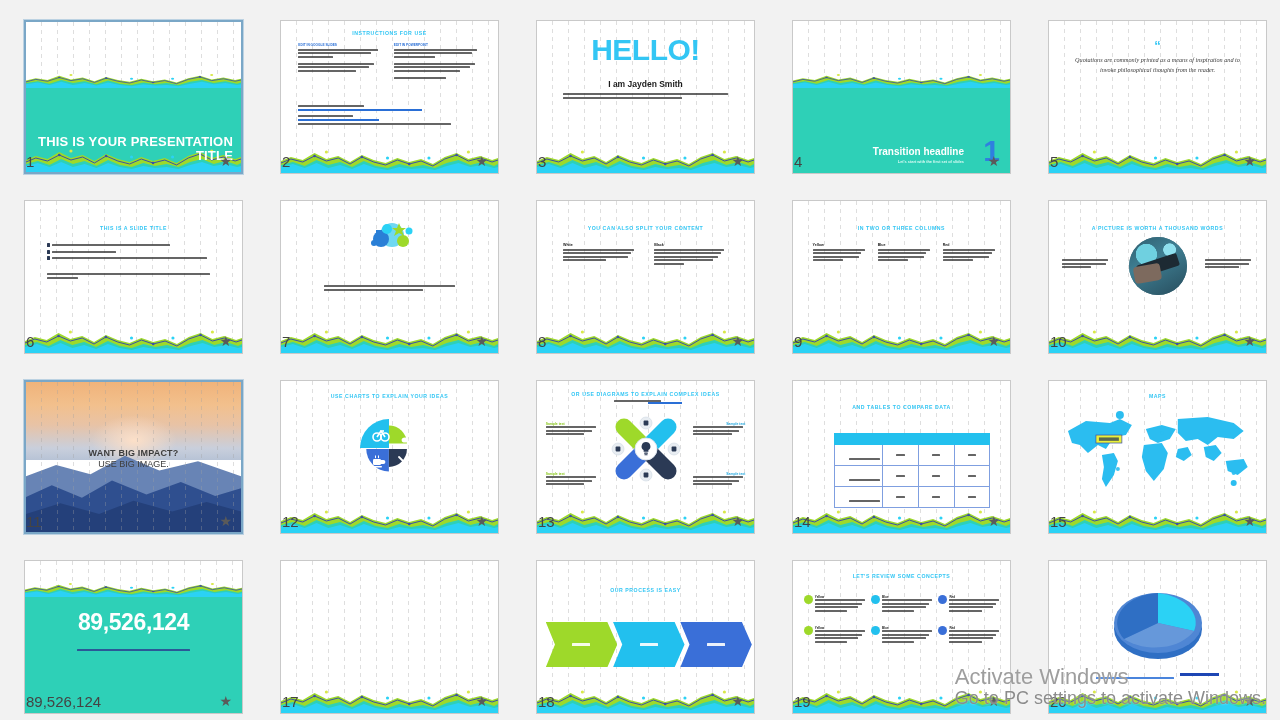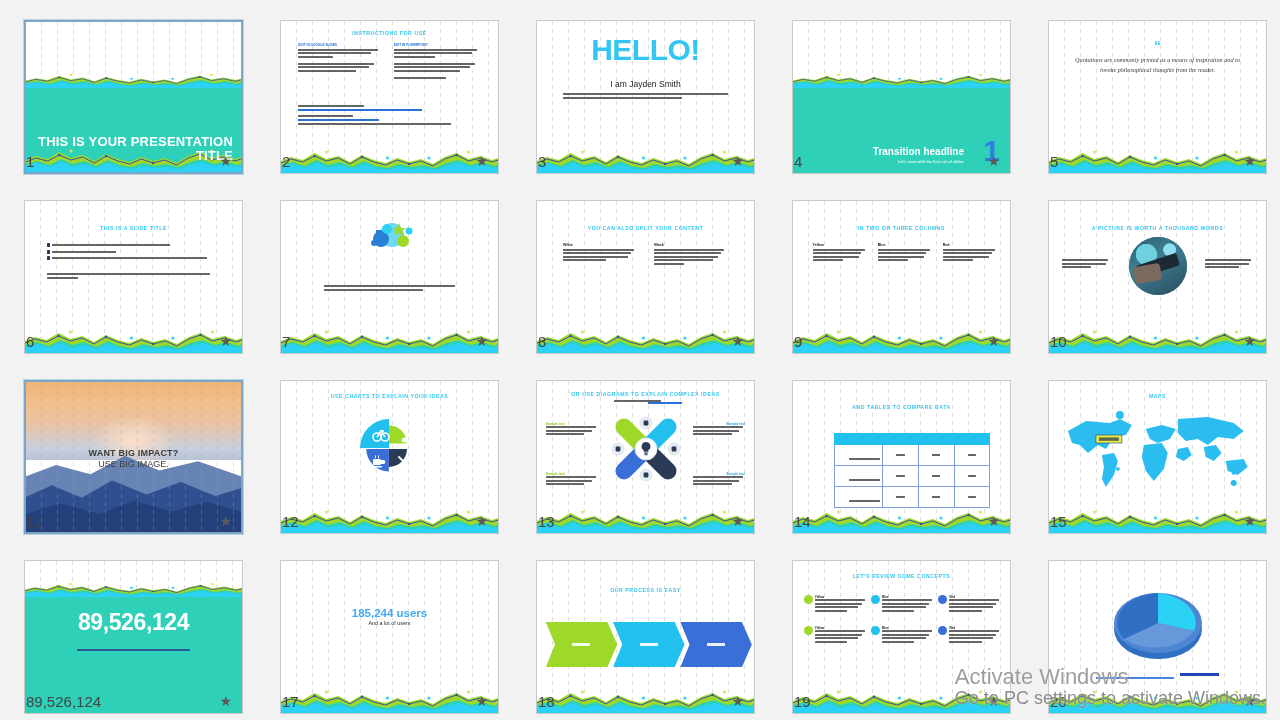--- a/index.html
+++ b/index.html
@@ -120,21 +120,21 @@
     color:#2f7fe0; font-weight:700; font-size:30px; line-height:1;
   }
 
   
   .hello {
     position:absolute; left:0; right:0; top:12px; text-align:center;
     color:#33c6f4; font-weight:700; font-size:30px; letter-spacing:-.5px;
   }
   .hello-sub {
     position:absolute; left:0; right:0; top:58px; text-align:center;
-    color:#1b1b1b; font-weight:400; font-size:8.5px;
+    color:#1b1b1b; font-weight:700; font-size:8.5px;
   }
   .hello-small {
     position:absolute; left:12%; right:12%; top:72px; text-align:center;
   }
 
   
   .quote-mark {
     position:absolute; left:0; right:0; top:18px; text-align:center;
     color:#33c6f4; font-size:13px; font-weight:700; line-height:1;
   }
@@ -959,24 +959,20 @@
       </div>
           </div>
         </div>
         <div class="num">89,526,124</div>
         <div class="star">★</div>
       </div>
       <div class="cell">
         <div class="thumb-wrap">
           <div class="thumb">
             <div class="paper-lines dashed"></div>
-      <div class="st17" style="top:46px">
-        <div class="big2">185,244 users</div>
-        <div class="cap">And a lot of users</div>
-      </div>
             <div class="wave">
 <svg viewBox="0 0 220 26" preserveAspectRatio="none">
   <path d="M0,14 L10,10 L22,13 L34,6 L46,12 L58,9 L70,15 L82,8 L94,13 L106,16 L118,11 L130,15 L142,12 L154,17 L166,10 L178,6 L190,12 L202,9 L214,13 L220,11 L220,26 L0,26 Z" fill="#9ed92a"></path>
   <path d="M0,18 L12,15 L24,19 L36,13 L48,18 L60,15 L72,20 L84,14 L96,19 L108,21 L120,17 L132,20 L144,18 L156,21 L168,16 L180,13 L192,18 L204,15 L216,19 L220,17 L220,26 L0,26 Z" fill="#2ed0b7"></path>
   <path d="M0,20 L12,17 L24,21 L36,16 L48,21 L60,18 L72,22 L84,17 L96,21 L108,23 L120,20 L132,22 L144,21 L156,23 L168,19 L180,16 L192,20 L204,18 L216,21 L220,20 L220,26 L0,26 Z" fill="#2bd2f5"></path>
   <polyline points="0,16 10,12 22,15 34,9 46,14 58,11 70,17 82,10 94,15 106,18 118,13 130,17 142,14 154,19 166,12 178,8 190,14 202,11 214,15 220,13" fill="none" stroke="#3b4fa8" stroke-width="1"></polyline>
   <circle cx="34" cy="9" r="1.3" fill="#3b4fa8"></circle>
                 <circle cx="82" cy="10" r="1.3" fill="#3b4fa8"></circle>
   <circle cx="130" cy="17" r="1.3" fill="#3b4fa8"></circle>
                 <circle cx="178" cy="8" r="1.3" fill="#3b4fa8"></circle>

